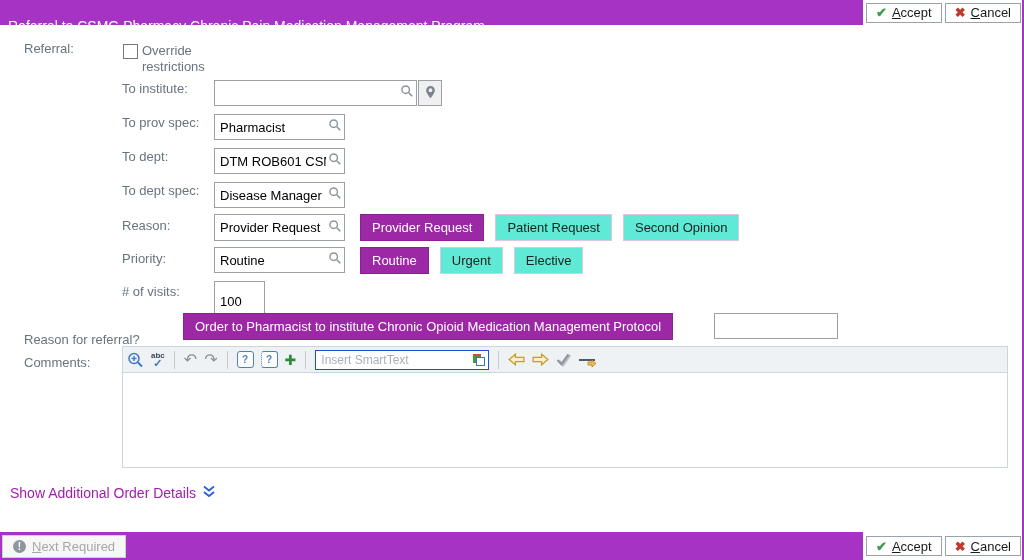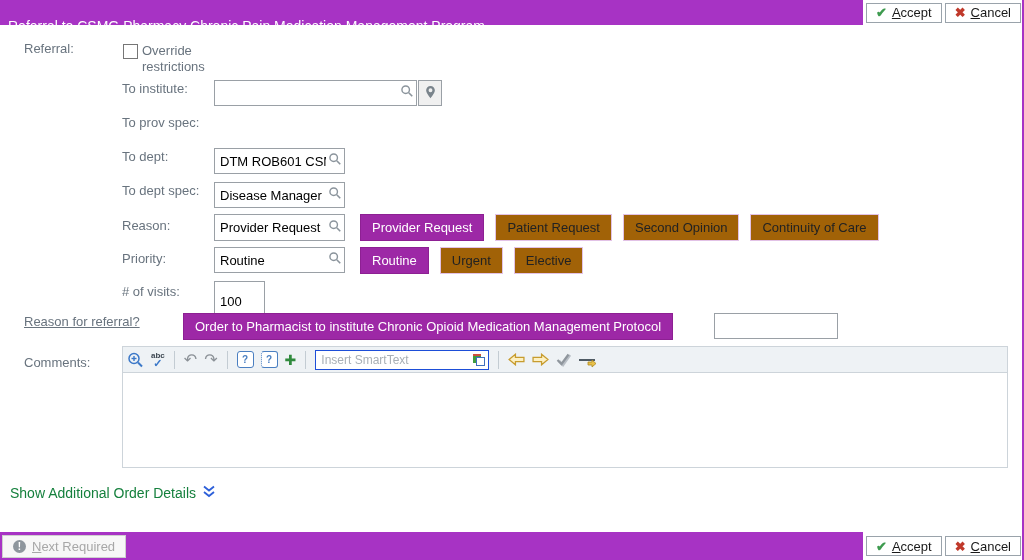--- a/index.html
+++ b/index.html
@@ -53,21 +53,21 @@
   }
   .field input.plain { padding-right:5px; }
   .mag { position:absolute; right:3px; top:50%; transform:translateY(-50%); cursor:pointer; }
   .pin-btn {
     position:absolute; width:24px; height:26px; background:#f0f0f0;
     border:1px solid #9aa0a6; display:flex; align-items:center; justify-content:center; cursor:pointer;
   }
   .choices { position:absolute; display:flex; gap:11px; }
   .choice {
     height:27px; padding:0 11px; font-family:inherit; font-size:13px;
-    background:#a16207; border:1px solid #E2C2E6; color:#222; cursor:pointer; white-space:nowrap;
+    background:#5eead4; border:1px solid #E2C2E6; color:#222; cursor:pointer; white-space:nowrap;
   }
   .choice.selected { background:#9D28A6; border-color:#8D2093; color:#fff; }
   
   .toolbar {
     position:absolute; left:122px; top:346px; width:886px; height:26px;
     background:#eef2f5; border:1px solid #cdd4da; border-bottom:none;
     box-sizing:border-box; display:flex; align-items:center; padding:0 4px; gap:7px;
   }
   .tsep { width:1px; height:18px; background:#c3ccd3; margin:0 2px; }
   .ticon { display:inline-flex; align-items:center; justify-content:center; cursor:pointer; position:relative; }
@@ -94,21 +94,21 @@
   .lines-icon i { display:block; width:11px; height:2px; background:#4e5a64; margin:1.5px 0; }
   .lines-icon svg { position:absolute; right:-2px; bottom:-1px; }
   
   .comments-area {
     position:absolute; left:122px; top:372px; width:886px; height:96px;
     border:1px solid #cdd4da; box-sizing:border-box; resize:none;
     font-family:inherit; font-size:13px; padding:4px; outline:none;
   }
   .details-link {
     position:absolute; left:10px; top:485px; display:flex; align-items:center; gap:6px;
-    color:#15803d; font-size:14px; cursor:pointer; text-decoration:none;
+    color:#a21caf; font-size:14px; cursor:pointer; text-decoration:none;
   }
   u { text-decoration:underline; }
 </style>
 </head>
 <body>
 
 <div class="window">
 
   <div class="titlebar">
     <span class="title">Referral to CSMG Pharmacy Chronic Pain Medication Management Program</span>
@@ -118,21 +118,21 @@
         <span><u>A</u>ccept</span>
       </button>
       <button class="btn">
         <span class="xx">✖</span>
         <span><u>C</u>ancel</span>
       </button>
     </div>
   </div>
 
   <span class="lbl" style="left:24px; top:41px;">Referral:</span>
-  <span class="lbl" style="left:24px; top:314px;text-decoration:underline;">Reason for referral?</span>
+  <span class="lbl" style="left:24px; top:332px;">Reason for referral?</span>
   <span class="lbl" style="left:24px; top:355px;">Comments:</span>
 
   <span class="cb-box" style="left:123px; top:44px;"></span>
   <span class="cb-text" style="left:142px; top:43px;">Override restrictions</span>
 
   <span class="lbl" style="left:122px; top:81px;">To institute:</span>
   <div class="field" style="left:214px; top:80px; width:203px; height:26px;">
     <input value="" style="">
     <span class="mag">
       <svg width="14" height="14" viewBox="0 0 16 16">
@@ -143,20 +143,29 @@
   </div>
   <button class="pin-btn" style="left:418px; top:80px;">
     <span>
       <svg width="11" height="14" viewBox="0 0 12 16">
           <path d="M6 1 C3.2 1 1 3.2 1 6 C1 9.5 6 15 6 15 C6 15 11 9.5 11 6 C11 3.2 8.8 1 6 1 Z M6 8.2 A2.2 2.2 0 1 1 6 3.8 A2.2 2.2 0 0 1 6 8.2 Z" fill="#7a848c"></path>
         </svg>
     </span>
   </button>
 
   <span class="lbl" style="left:122px; top:115px;">To prov spec:</span>
+  <div class="field" style="left:214px; top:114px; width:131px; height:26px;">
+    <input value="Pharmacist" style="">
+    <span class="mag">
+      <svg width="14" height="14" viewBox="0 0 16 16">
+          <circle cx="6.5" cy="6.5" r="4.3" fill="none" stroke="#8b949c" stroke-width="1.6"></circle>
+          <line x1="10" y1="10" x2="14" y2="14" stroke="#8b949c" stroke-width="1.9"></line>
+        </svg>
+    </span>
+  </div>
 
   <span class="lbl" style="left:122px; top:149px;">To dept:</span>
   <div class="field" style="left:214px; top:148px; width:131px; height:26px;">
     <input value="DTM ROB601 CSMG" style="">
     <span class="mag">
       <svg width="14" height="14" viewBox="0 0 16 16">
           <circle cx="6.5" cy="6.5" r="4.3" fill="none" stroke="#8b949c" stroke-width="1.6"></circle>
           <line x1="10" y1="10" x2="14" y2="14" stroke="#8b949c" stroke-width="1.9"></line>
         </svg>
     </span>
@@ -180,21 +189,20 @@
       <svg width="14" height="14" viewBox="0 0 16 16">
           <circle cx="6.5" cy="6.5" r="4.3" fill="none" stroke="#8b949c" stroke-width="1.6"></circle>
           <line x1="10" y1="10" x2="14" y2="14" stroke="#8b949c" stroke-width="1.9"></line>
         </svg>
     </span>
   </div>
   <div class="choices" style="left:360px; top:214px;">
       <button class="choice selected">Provider Request</button>
       <button class="choice">Patient Request</button>
       <button class="choice">Second Opinion</button>
-      <button class="choice">Continuity of Care</button>
     </div>
 
   <span class="lbl" style="left:122px; top:251px;">Priority:</span>
   <div class="field" style="left:214px; top:247px; width:131px; height:26px;">
     <input value="Routine" style="">
     <span class="mag">
       <svg width="14" height="14" viewBox="0 0 16 16">
           <circle cx="6.5" cy="6.5" r="4.3" fill="none" stroke="#8b949c" stroke-width="1.6"></circle>
           <line x1="10" y1="10" x2="14" y2="14" stroke="#8b949c" stroke-width="1.9"></line>
         </svg>

